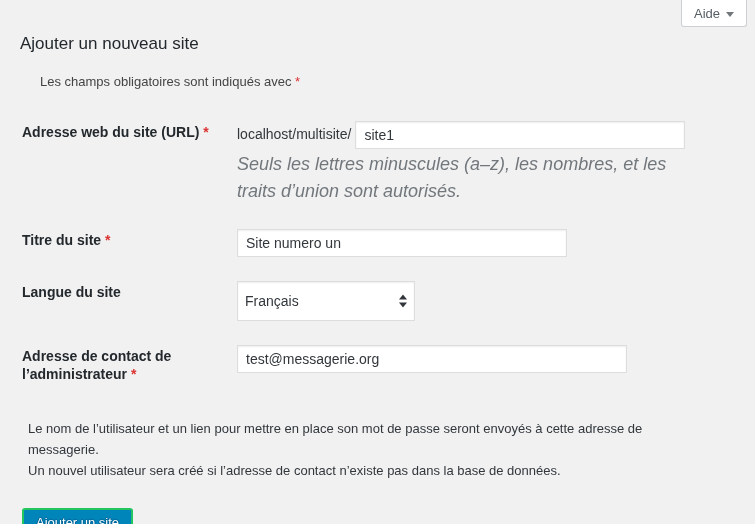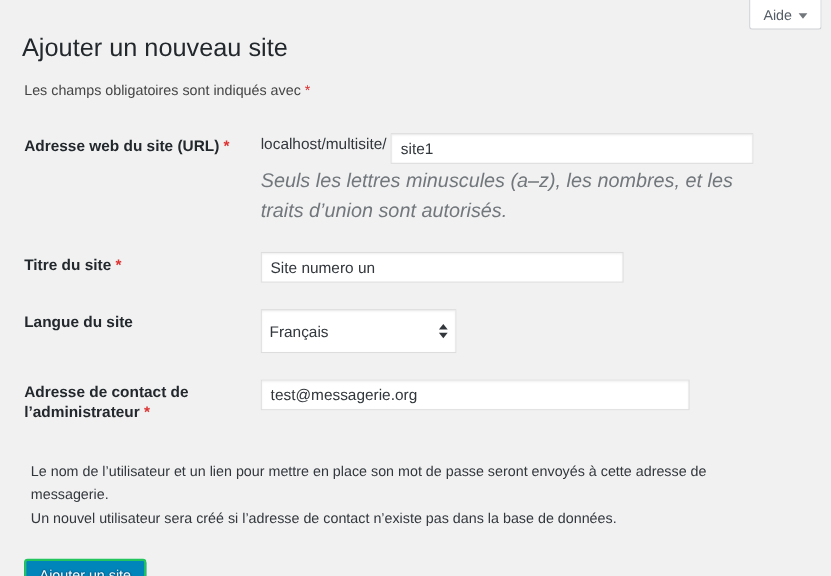--- a/index.html
+++ b/index.html
@@ -50,32 +50,32 @@
     display: inline-block;
     margin-top: 2px;
   }
 
   .page {
     padding: 10px 20px 0 20px;
     box-sizing: border-box;
   }
 
   h1.page-title {
-    font-size: 23px;
+    font-size: 17px;
     font-weight: 400;
     line-height: 29px;
     margin: 10px 0 12px 0;
     padding: 9px 0 4px 0;
     color: #23282d;
   }
 
   .required-note {
     font-size: 13px;
     color: #444;
-    margin: 0 0 20px 2px;
+    margin: 0 0 20px 20px;
   }
   .req-star {
     color: #dc3232;
   }
 
   table.form-table {
     border-collapse: collapse;
     width: 705px;
     margin-left: 2px;
   }
@@ -90,21 +90,21 @@
     color: #23282d;
   }
   table.form-table td {
     vertical-align: top;
     padding: 12px 10px 12px 0;
     line-height: 1.4;
   }
 
   .url-row-inner {
     display: flex;
-    align-items: flex-start;
+    align-items: center;
   }
   .url-prefix {
     font-size: 14px;
     color: #32373c;
     margin-right: 4px;
     white-space: nowrap;
   }
 
   input.text-input {
     box-sizing: border-box;

